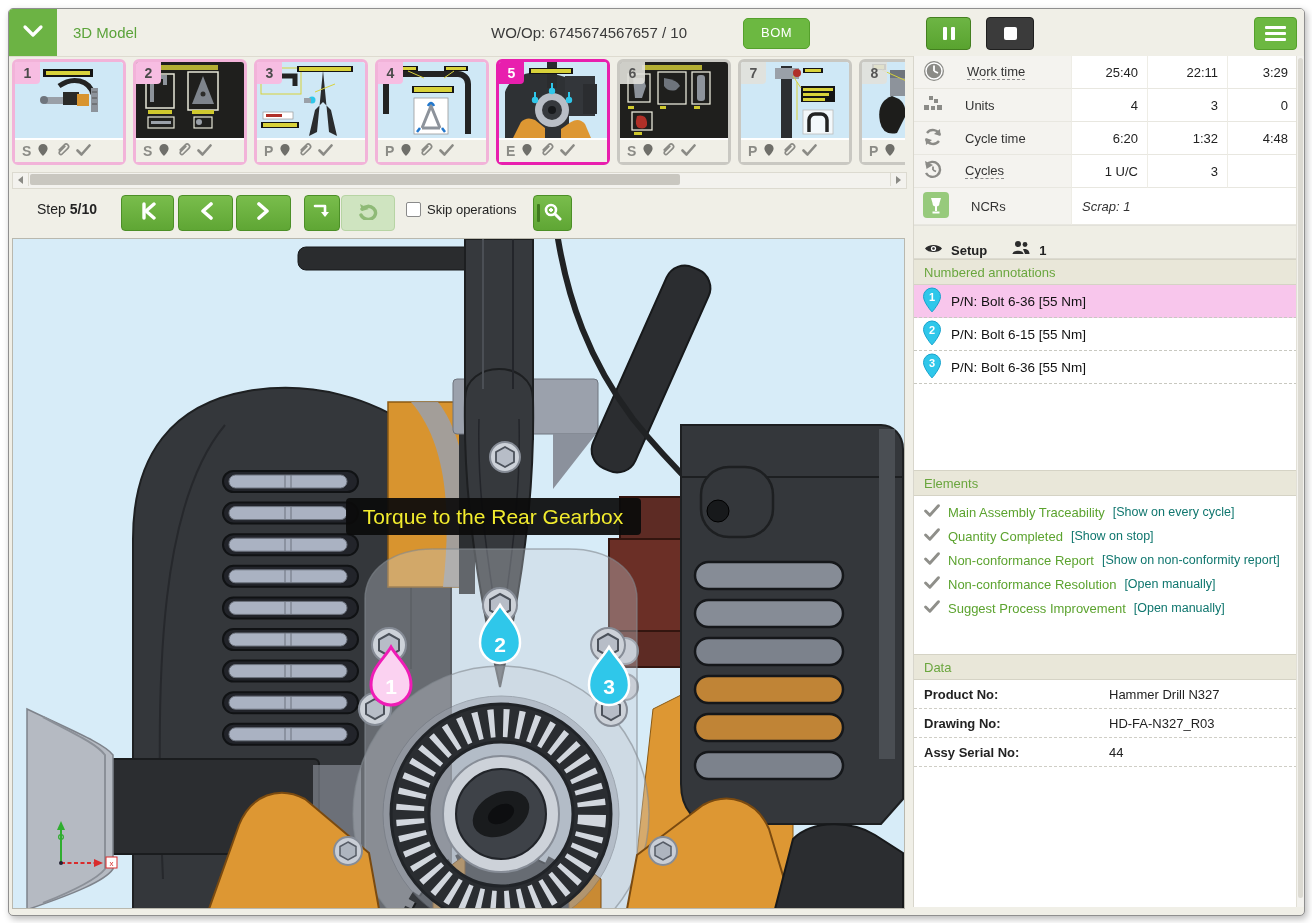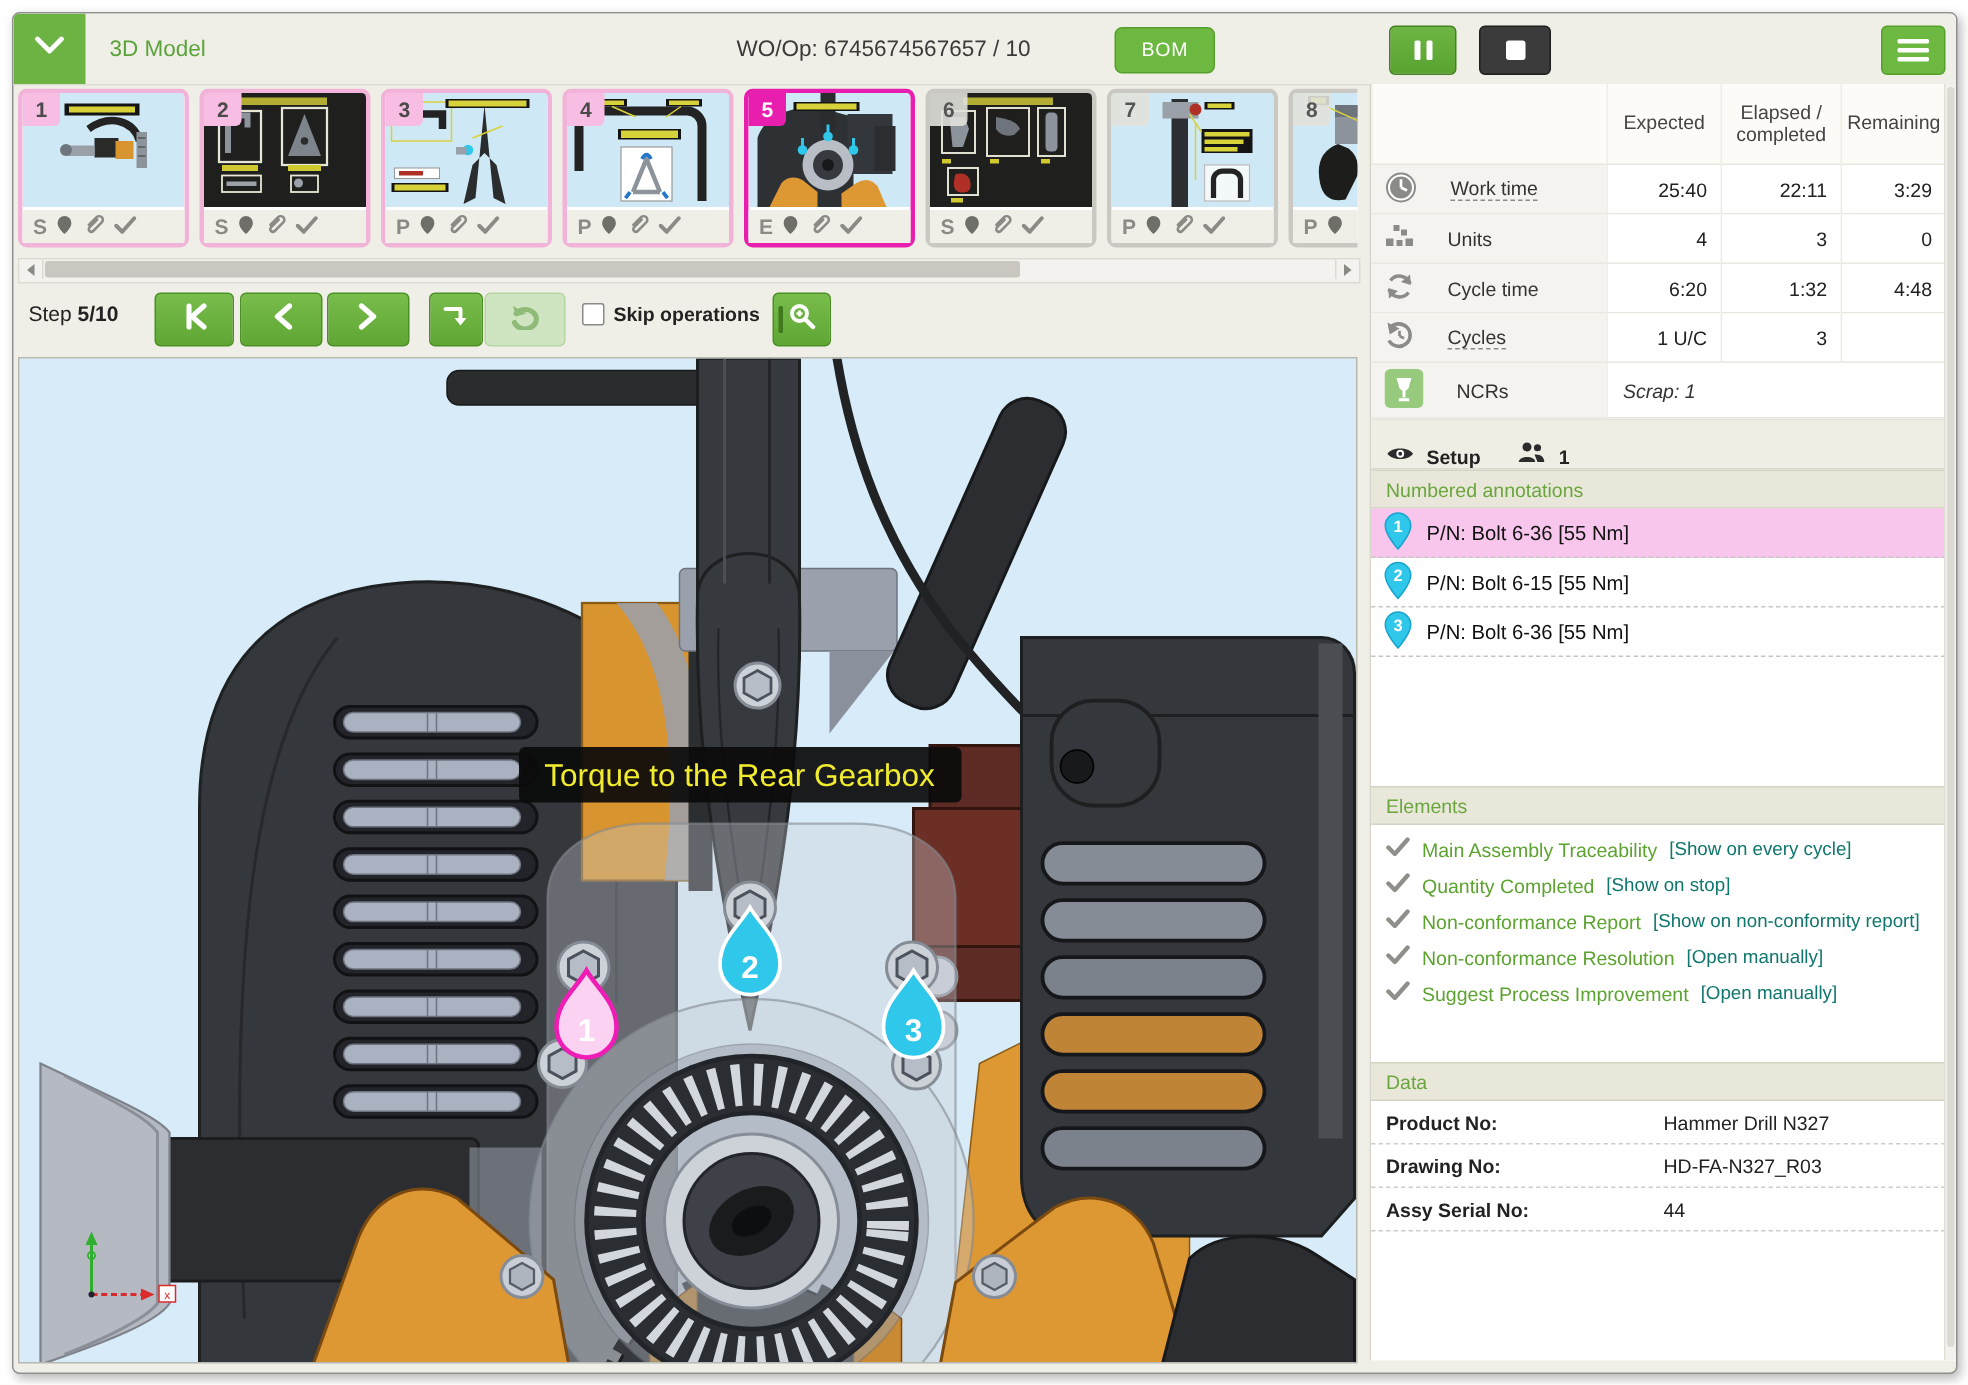--- a/index.html
+++ b/index.html
@@ -38,27 +38,27 @@
   
   .hscroll{position:absolute;left:3px;top:163px;width:893px;height:15px;background:#f3f2ee;border:1px solid #dcdad0;}
   .hs-arrow{position:absolute;top:0;width:15px;height:13px;background:#f3f2ee;display:flex;align-items:center;justify-content:center;cursor:pointer;}
   .hs-arrow.left{left:0;border-right:1px solid #dcdad0;}
   .hs-arrow.right{right:0;border-left:1px solid #dcdad0;}
   .hs-thumb{position:absolute;left:17px;top:1px;width:650px;height:11px;background:#c9c7c0;border-radius:2px;cursor:pointer;}
   .tri{width:0;height:0;border-style:solid;}
   .tri.l{border-width:4px 5px 4px 0;border-color:transparent #8a8a85 transparent transparent;}
   .tri.r{border-width:4px 0 4px 5px;border-color:transparent transparent transparent #8a8a85;}
   
-  .stepbar{position:absolute;left:3px;top:180px;width:893px;height:48px;}
+  .stepbar{position:absolute;left:21px;top:180px;width:893px;height:48px;}
   .step-label{position:absolute;left:7px;top:12px;font-size:14px;color:#222;}
   .step-label b{font-weight:bold;}
   .gbtn{position:absolute;top:6px;height:34px;background:linear-gradient(#79bd4c,#5fa634);border:1px solid #4c8f27;
        border-radius:4px;display:flex;align-items:center;justify-content:center;cursor:pointer;}
   .gbtn.disabled{background:#cfe4c0;border-color:#b7d4a4;cursor:default;}
-  .skip-wrap{position:absolute;left:376px;top:13px;display:flex;gap:6px;font-size:13px;color:#222;font-weight:bold;}
+  .skip-wrap{position:absolute;left:376px;top:13px;display:flex;gap:6px;font-size:13px;color:#222;}
   .cbox{width:13px;height:13px;background:#fff;border:1px solid #8a8a8a;border-radius:2px;cursor:pointer;}
   
   .viewport{position:absolute;left:3px;top:229px;width:891px;height:669px;border:1px solid #b9b8ae;background:#d7ecf8;overflow:hidden;}
   
   .rpanel{position:absolute;left:904px;top:47px;width:391px;height:851px;background:#fff;border-left:1px solid #d8d6cc;overflow:hidden;}
   .rscroll{position:absolute;right:0;top:0;bottom:0;width:8px;background:#f3f2ee;border-left:1px solid #e2e0d6;}
   .rscroll i{position:absolute;left:1px;top:2px;width:5px;height:840px;background:#dcdad2;border-radius:3px;display:block;}
   .stats{width:383px;border-bottom:1px solid #e2e1da;}
   .srow{display:grid;grid-template-columns:157px 76px 80px 70px;align-items:stretch;}
   .scell{border-bottom:1px solid #e8e7e0;border-left:1px solid #eeede6;display:flex;align-items:center;justify-content:flex-end;
@@ -654,26 +654,20 @@
       <g transform="translate(596,442)">
         <path d="M0 -34 C7 -22 20 -13 20 4 A20 20 0 1 1 -20 4 C-20 -13 -7 -22 0 -34 Z" fill="#2fc7ea" stroke="#ffffff" stroke-width="2.5"></path>
         <text x="0" y="13" font-size="21" font-weight="bold" fill="#fff" text-anchor="middle">3</text>
       </g>
     </svg>
   </div>
 
   <div class="rpanel">
 
     <div class="stats">
-      <div class="srow h46">
-        <div class="scell head"></div>
-        <div class="scell head">Expected</div>
-        <div class="scell head">Elapsed / completed</div>
-        <div class="scell head">Remaining</div>
-      </div>
       <div class="srow h33">
         <div class="scell lab">
           <span><svg width="22" height="22" viewBox="0 0 22 22">
                   <circle cx="11" cy="11" r="10" fill="#8b8b87"></circle>
                   <circle cx="11" cy="11" r="8" fill="none" stroke="#fff" stroke-width="1.4"></circle>
                   <line x1="11" y1="11" x2="11" y2="5.5" stroke="#fff" stroke-width="1.8"></line>
                   <line x1="11" y1="11" x2="15" y2="13" stroke="#fff" stroke-width="1.8"></line>
                 </svg></span>
           <span class="dashed-u">Work time</span>
         </div>

